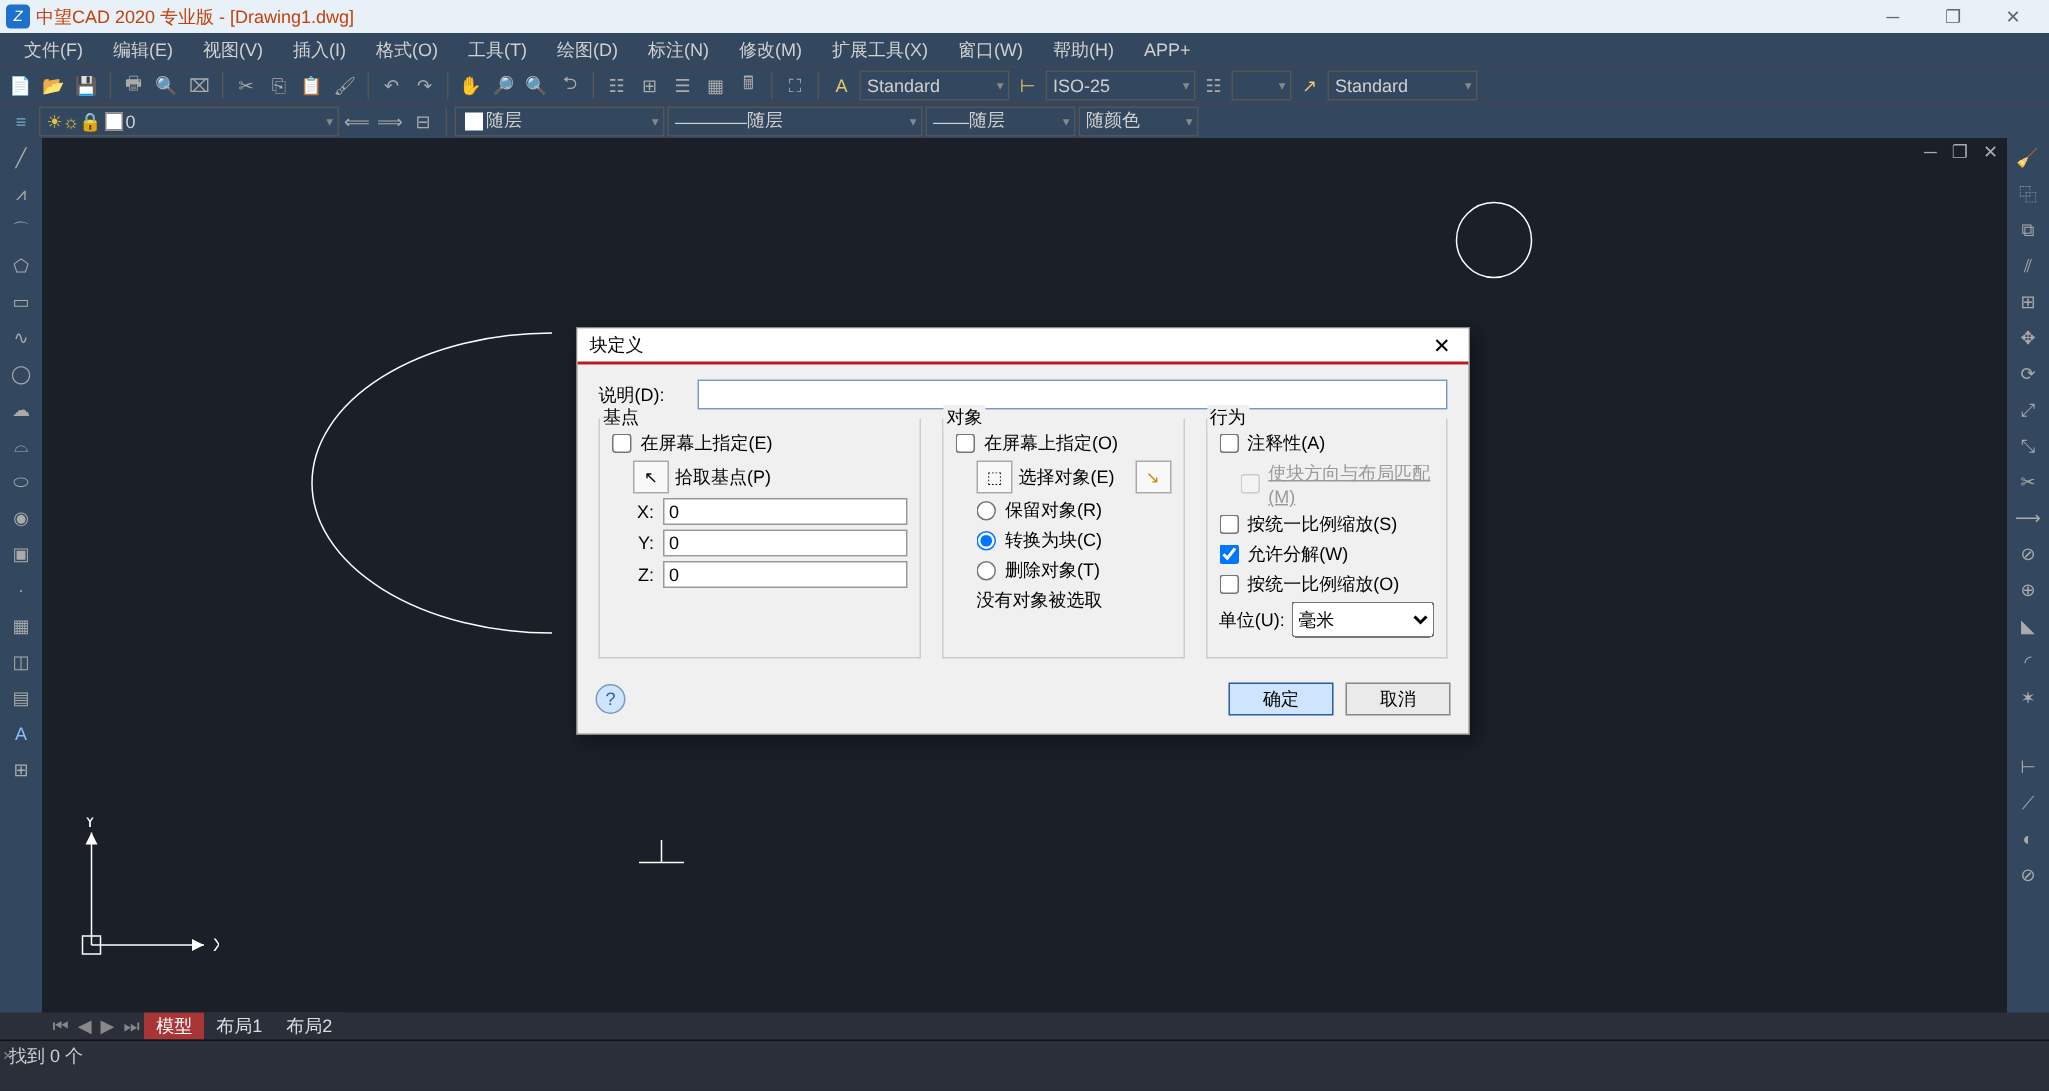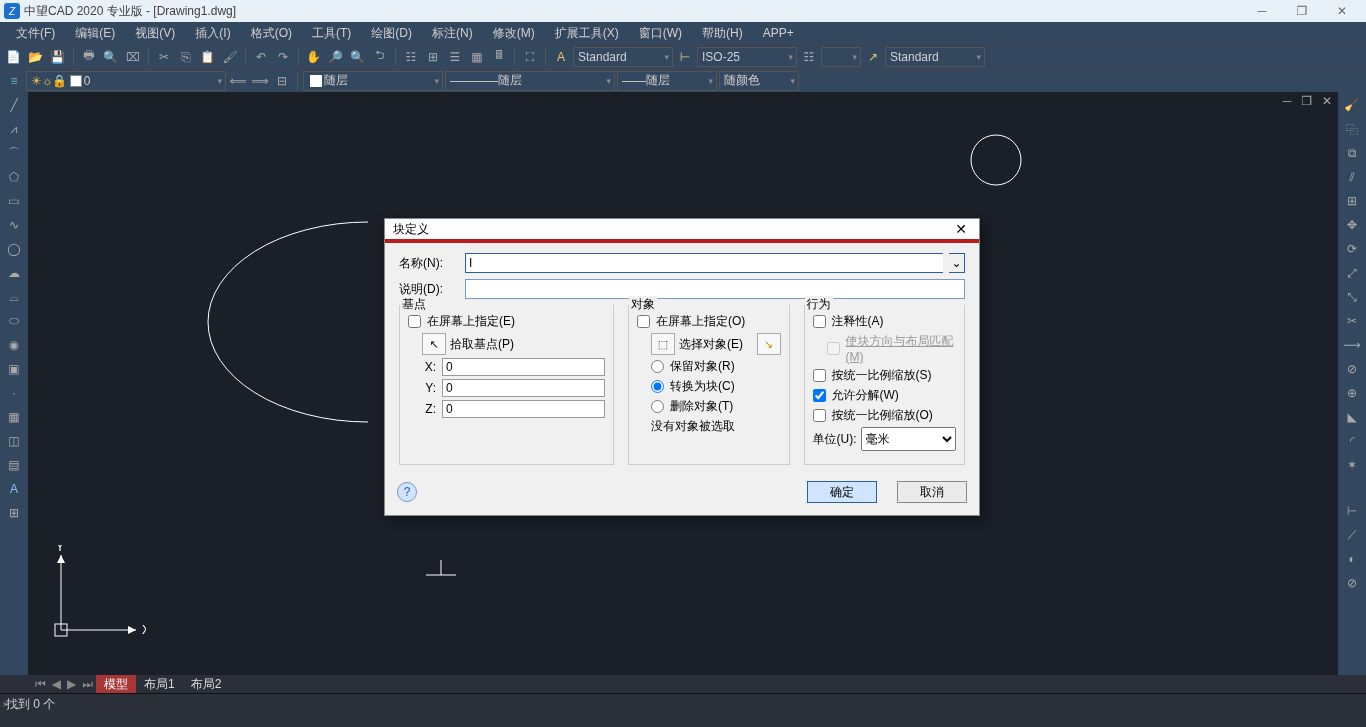--- a/index.html
+++ b/index.html
@@ -1,19 +1,19 @@
 <!DOCTYPE html>
 <html><head>
 <meta charset="utf-8">
 <style>
 * { margin:0; padding:0; box-sizing:border-box; font-family:"Microsoft YaHei",Arial,sans-serif; font-size:12px; }
 body { background:#2a2f3a; color:#d0d0d0; width:1366px; height:727px; overflow:hidden; position:relative; }
 .titlebar { height:22px; background:#e8f0f8; color:#333; display:flex; align-items:center; padding:0 4px; }
 .titlebar .logo { width:16px; height:16px; background:#1e70cd; border-radius:3px; margin-right:4px; display:flex; align-items:center; justify-content:center; color:#fff; font-style:italic; font-size:10px; }
-.titlebar .title { color:#404040; }
+.titlebar .title { color:#c2410c; }
 .titlebar .spacer { flex:1; }
 .titlebar .winbtn { width:40px; height:22px; display:flex; align-items:center; justify-content:center; color:#666; }
 .menubar { height:22px; background:#33475f; display:flex; align-items:center; padding:0 6px; gap:0; }
 .menubar .menu { padding:2px 10px; color:#d0d0d0; cursor:pointer; }
 .toolbar-row { height:24px; background:#33475f; display:flex; align-items:center; padding:2px 4px; gap:2px; border-top:1px solid #445; }
 .tbtn { width:20px; height:20px; display:flex; align-items:center; justify-content:center; color:#aaa; border:1px solid transparent; }
 .tsep { width:1px; height:18px; background:#555; margin:0 3px; }
 .tdrop { height:20px; background:#33475f; border:1px solid #555; color:#d0d0d0; padding:0 16px 0 4px; min-width:80px; display:flex; align-items:center; position:relative; }
 .tdrop::after { content:"▾"; position:absolute; right:3px; font-size:9px; color:#888; }
 .layer-drop { min-width:200px; }
@@ -28,21 +28,21 @@
 .doc-chrome span { color:#aaa; padding:0 4px; }
 .ucs { position:absolute; left:18px; bottom:30px; }
 .tabs { height:18px; background:#2a2f3a; display:flex; align-items:center; padding-left:4px; gap:0; margin-left:28px; }
 .tabs .nav { padding:0 3px; color:#888; }
 .tabs .tab { padding:1px 8px; background:#2a2f3a; color:#ddd; border-top:1px solid #555; }
 .tabs .tab.active { background:#a83636; color:#fff; }
 .cmdline-area { height:72px; background:#2a2f3a; color:#cfcfcf; padding:2px 6px; font-family:SimSun,monospace; font-size:13px; border-top:1px solid #111; line-height:16px; position:relative; }
 .cmdline-area .closex { position:absolute; left:2px; top:2px; color:#888; font-size:11px; }
 
 .dialog { position:absolute; left:384px; top:218px; width:596px; background:#f0f0f0; border:1px solid #888; box-shadow:4px 4px 12px rgba(0,0,0,.4); color:#000; }
-.dtitle { height:24px; display:flex; align-items:center; padding:0 8px; background:#fff; border-bottom:4px solid #b91c1c; }
+.dtitle { height:24px; display:flex; align-items:center; padding:0 8px; background:#fff; border-bottom:2px solid #b91c1c; }
 .dtitle .spacer { flex:1; }
 .dtitle .xbtn { font-size:14px; padding:0 4px; }
 .dbody { padding:10px 14px 10px 14px; }
 .frow { display:flex; align-items:center; margin-bottom:6px; gap:6px; }
 .flabel { width:60px; text-align:left; }
 .finput { flex:1; height:20px; border:1px solid #7a9ac0; padding:0 3px; background:#fff; }
 .finput.combo { border:1px solid #2a5f9e; }
 .groups { display:flex; gap:14px; margin-top:4px; }
 .grp { flex:1; border:1px solid #ccc; padding:6px 8px 10px; position:relative; border-top:none; }
 .grp::before { content:attr(data-title); position:absolute; top:-9px; left:0; background:#f0f0f0; padding:0 2px; font-size:12px; }
@@ -247,25 +247,20 @@
 </div>
 
 <div class="dialog">
   <div class="dtitle">
     <span>块定义</span>
     <div class="spacer"></div>
     <span class="xbtn">✕</span>
   </div>
   <div class="dbody">
     <div class="frow">
-      <span class="flabel">名称(N):</span>
-      <input class="finput combo" style="border-right: none;" value="I">
-      <span style="width:16px;height:20px;border:1px solid #2a5f9e;border-left:none;display:flex;align-items:center;justify-content:center;">⌄</span>
-    </div>
-    <div class="frow">
       <span class="flabel">说明(D):</span>
       <input class="finput" value="" style="">
     </div>
 
     <div class="groups">
 
       <div class="grp" data-title="基点">
         <label class="cb row">
             <input type="checkbox" style="">
             <span>在屏幕上指定(E)</span>
@@ -337,18 +332,18 @@
           </label>
         <div class="row">
           <span>单位(U):</span>
           <select style="flex:1;height:24px;"><option>毫米</option></select>
         </div>
       </div>
     </div>
   </div>
   <div class="dfooter">
     <div class="helpbtn">?</div>
-    <div style="display:flex;gap:20px;">
+    <div style="display:flex;gap:8px;">
       <button class="dbtn primary">确定</button>
       <button class="dbtn">取消</button>
     </div>
   </div>
 </div>
 
 </body></html>

